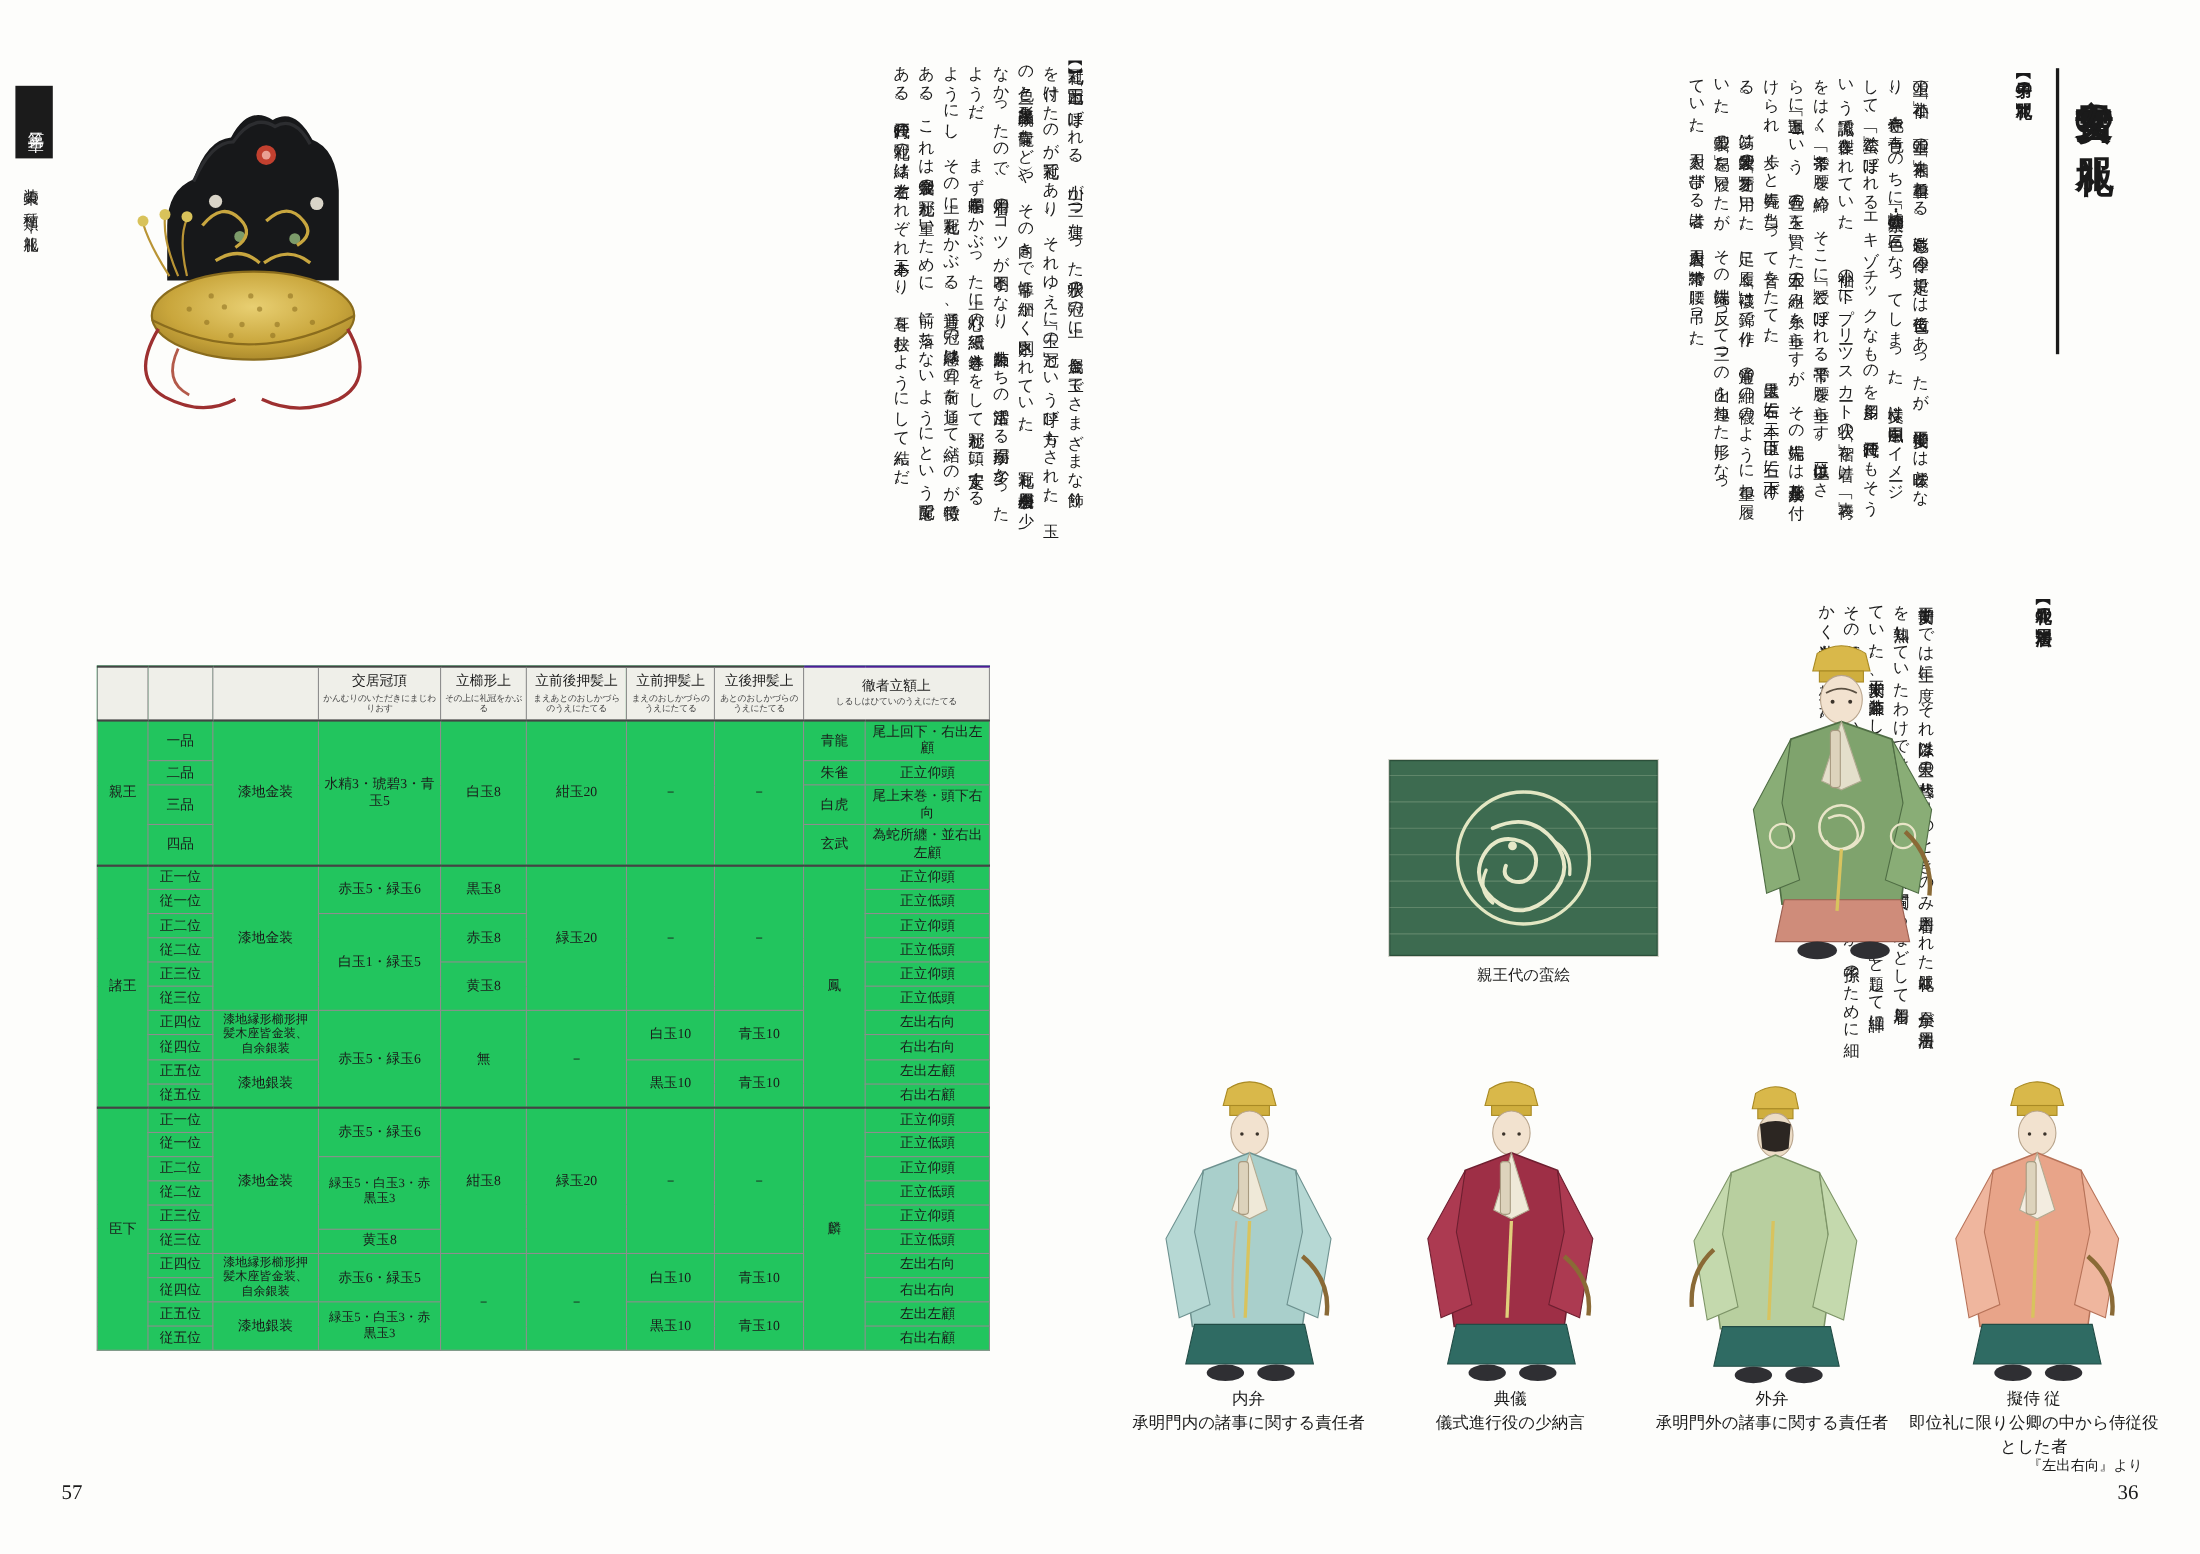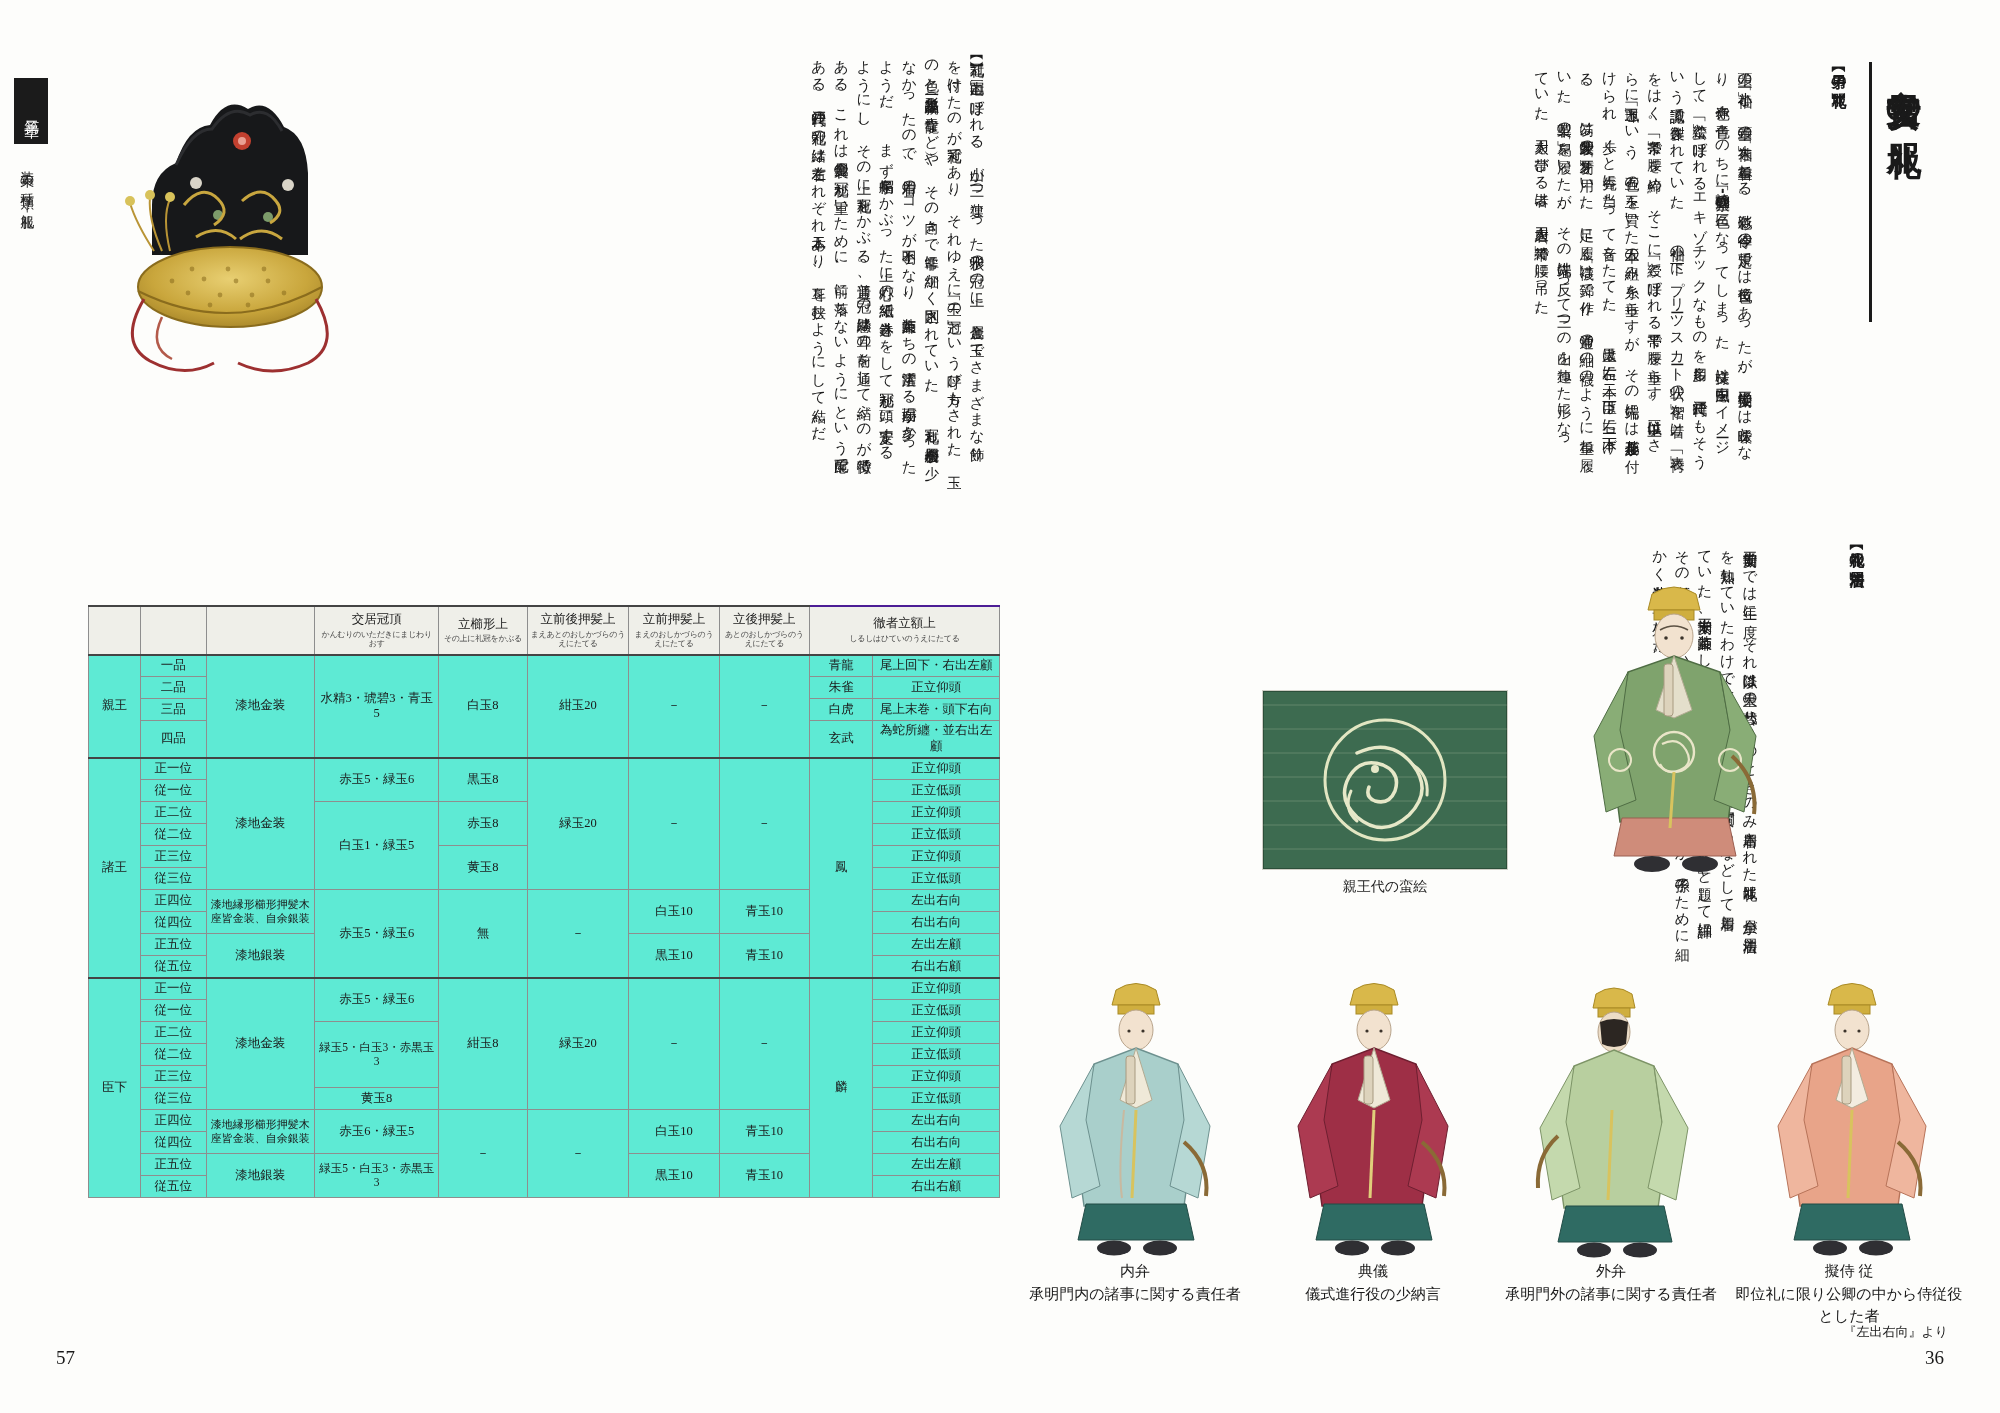--- a/index.html
+++ b/index.html
@@ -54,22 +54,22 @@
   .tbl-title {
     position:absolute; left:88px; top:565px;
     font-size:16px;
     margin-top:44px;
   }
 
   table.crown-table {
     position:absolute; left:88px; top:605px;
     border-collapse:collapse;
     font-size:12.5px;
-    width:912px;
-    background:#5eead4;
+    width:812px;
+    background:#22c55e;
   }
   table.crown-table th, table.crown-table td {
     border:1px solid #8e8e8e;
     padding:2px 4px;
     text-align:center;
     vertical-align:middle;
     line-height:1.25;
     height:22px;
   }
   table.crown-table thead th {

